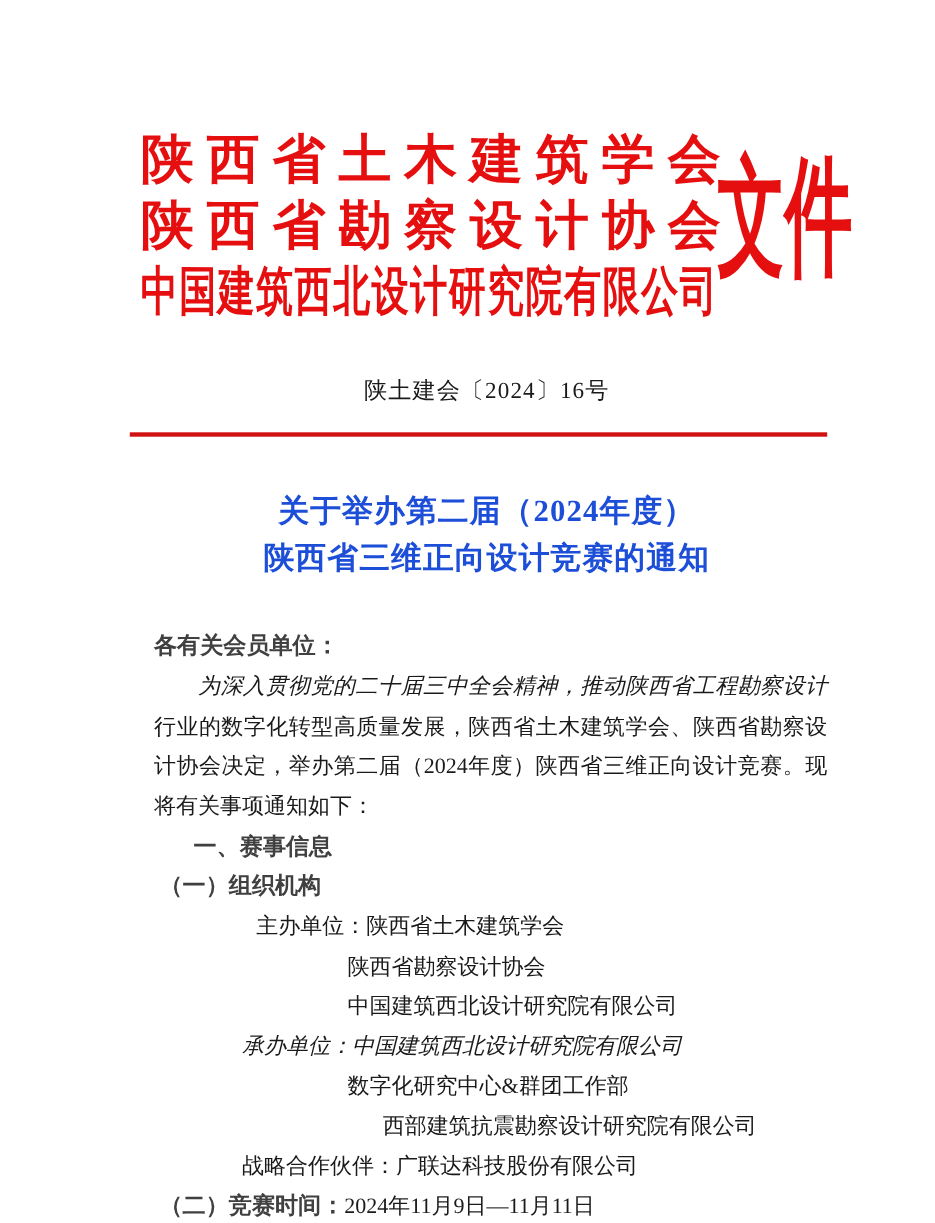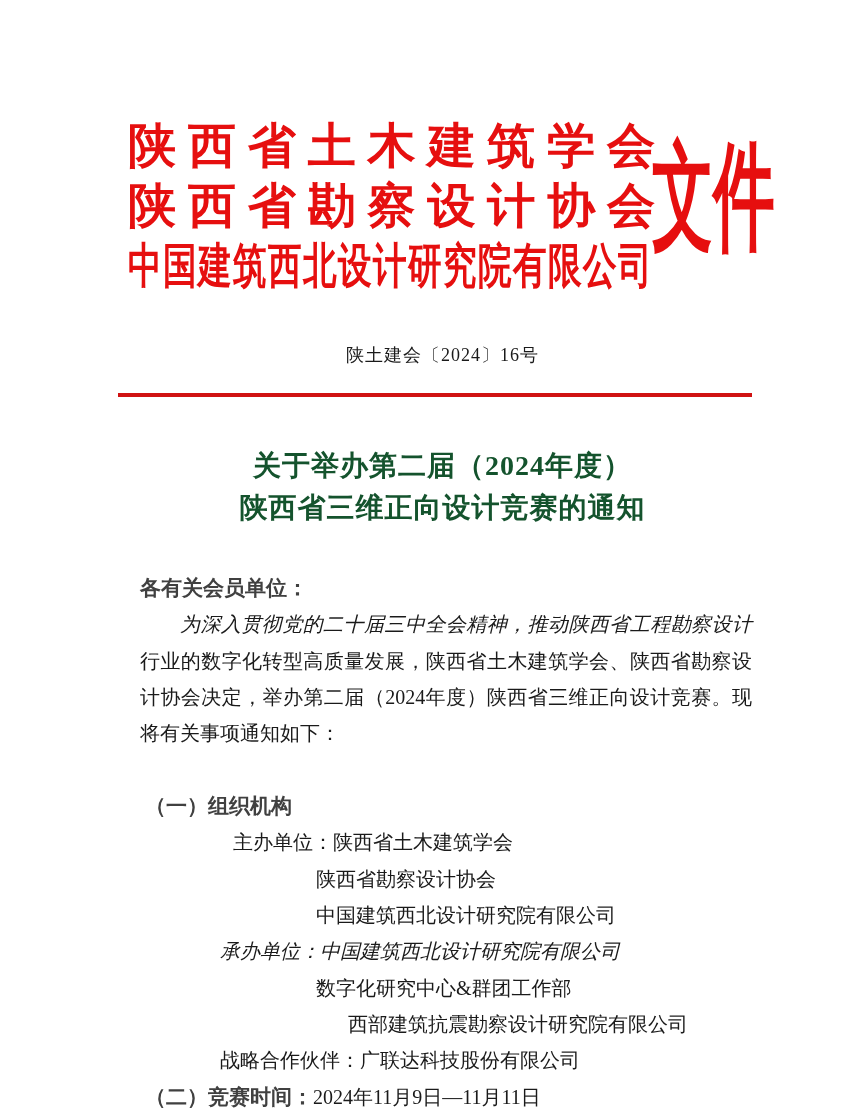--- a/index.html
+++ b/index.html
@@ -57,21 +57,21 @@
     transform: scaleX(0.52);
     transform-origin: 0 0;
   }
 
   
   .doc-number {
     left: 140px;
     top: 341px;
     width: 605px;
     text-align: center;
-    font-size: 18px;
+    font-size: 21px;
     line-height: 28px;
     color: var(--text_black);
     letter-spacing: 1px;
   }
   .red-rule {
     left: 118px;
     top: 393px;
     width: 634px;
     height: 4px;
     background: var(--rule_red);
@@ -79,21 +79,21 @@
 
   
   .title-line {
     left: 140px;
     width: 605px;
     text-align: center;
     font-family: "Liberation Serif", "DejaVu Serif", serif;
     font-weight: 700;
     font-size: 28px;
     line-height: 34px;
-    color: #14532d;
+    color: #1d4ed8;
     letter-spacing: 1px;
   }
 
   
   .body-line {
     height: 36px;
     line-height: 36px;
     font-size: 20px;
     color: var(--text_black);
     white-space: nowrap;
@@ -130,20 +130,21 @@
   <div class="abs title-line" style="top:449px;">关于举办第二届（2024年度）</div>
   <div class="abs title-line" style="top:491px;">陕西省三维正向设计竞赛的通知</div>
 
   <div class="abs body-line hei" style="left:140px;top:570px;">各有关会员单位：</div>
 
   <div class="abs body-line song stretch indent2" style="left:140px;top:606px;">为深入贯彻党的二十届三中全会精神，推动陕西省工程勘察设计</div>
   <div class="abs body-line song stretch" style="left:140px;top:643px;">行业的数字化转型高质量发展，陕西省土木建筑学会、陕西省勘察设</div>
   <div class="abs body-line song stretch" style="left:140px;top:679px;">计协会决定，举办第二届（2024年度）陕西省三维正向设计竞赛。现</div>
   <div class="abs body-line song" style="left:140px;top:715px;">将有关事项通知如下：</div>
 
+  <div class="abs body-line hei" style="left:176px;top:752px;">一、赛事信息</div>
   <div class="abs body-line hei" style="left:145px;top:788px;">（一）组织机构</div>
 
   <div class="abs body-line song" style="left:233px;top:824px;">主办单位：陕西省土木建筑学会</div>
   <div class="abs body-line song" style="left:316px;top:861px;">陕西省勘察设计协会</div>
   <div class="abs body-line song" style="left:316px;top:897px;">中国建筑西北设计研究院有限公司</div>
 
   <div class="abs body-line song" style="left:220px;top:933px;font-style:italic;">承办单位：中国建筑西北设计研究院有限公司</div>
   <div class="abs body-line song" style="left:316px;top:970px;">数字化研究中心&amp;群团工作部</div>
   <div class="abs body-line song" style="left:316px;top:1006px;margin-left:32px;">西部建筑抗震勘察设计研究院有限公司</div>
 

